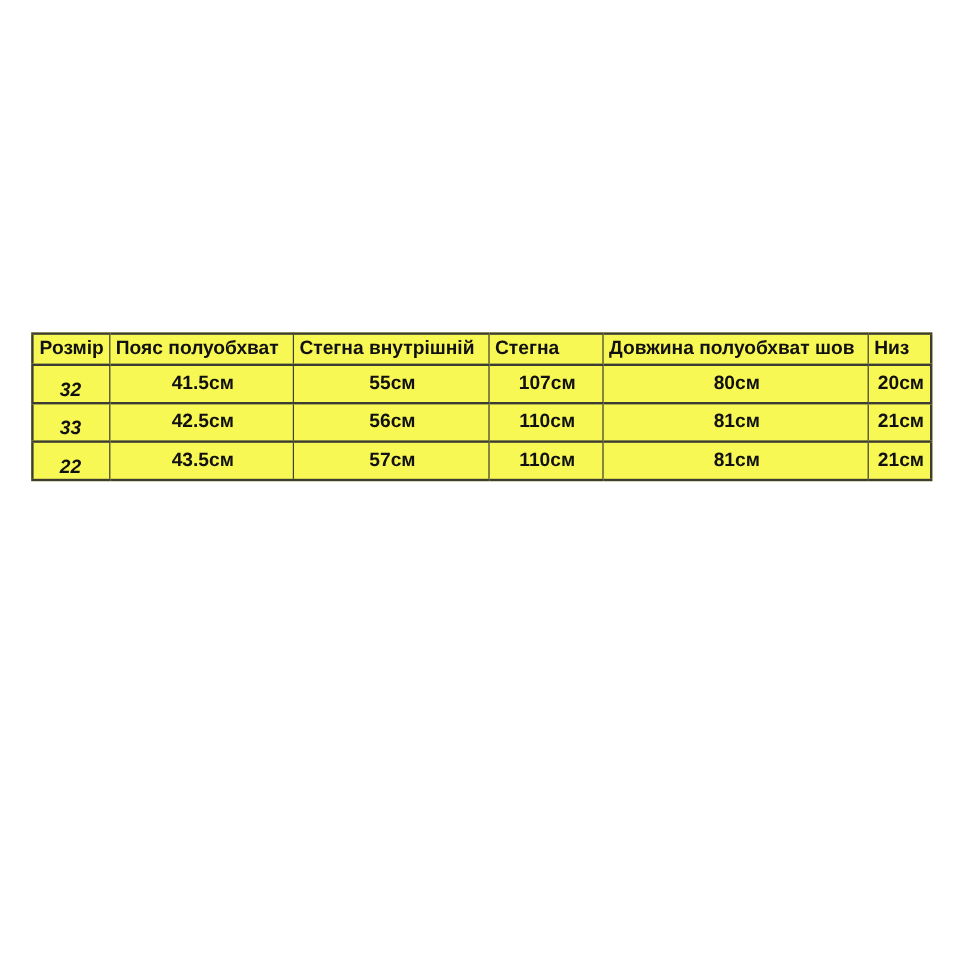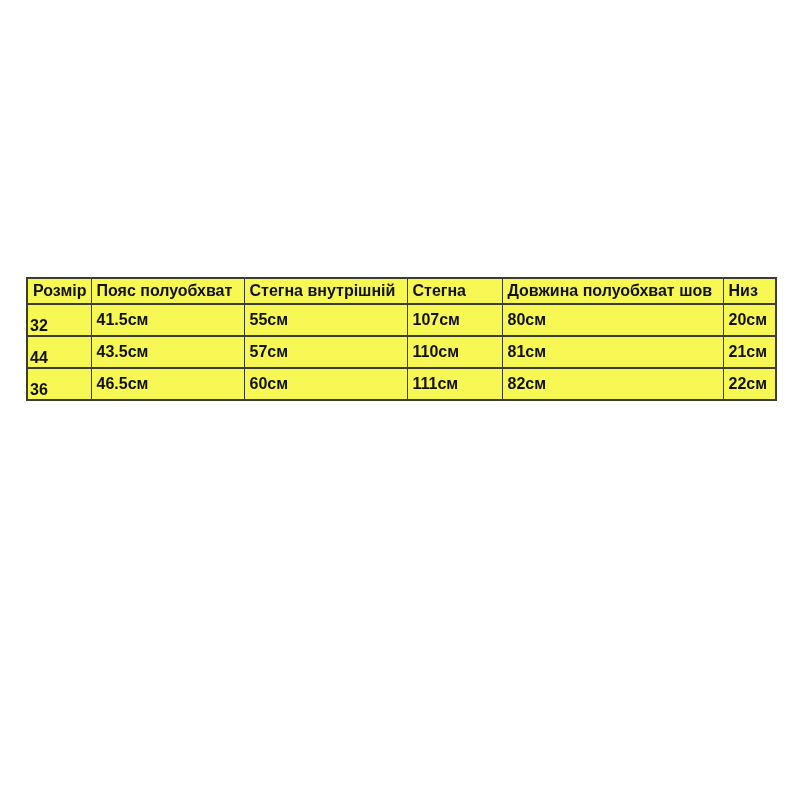--- a/index.html
+++ b/index.html
@@ -41,26 +41,27 @@
     white-space: nowrap;
     overflow: hidden;
     vertical-align: middle;
     background: var(--cell-bg);
   }
   table.size-chart th {
     text-align: left;
     padding: 0 2px 0 5px;
   }
   table.size-chart td {
-    text-align: left;
+    text-align: center;
     padding: 0 2px 0 5px;
   }
   table.size-chart td.col-0 {
-    text-align: left;
+    text-align: center;
     padding: 12px 3px 0 2px;
+    font-style: italic;
   }
   col.c0 { width: 64px; }
   col.c1 { width: 153px; }
   col.c2 { width: 163px; }
   col.c3 { width: 95px; }
   col.c4 { width: 221px; }
   col.c5 { width: 53px; }
 </style>
 </head>
 <body>
@@ -88,30 +89,30 @@
     <tbody>
         <tr>
           <td class="col-0">32</td>
           <td class="col-1">41.5см</td>
           <td class="col-2">55см</td>
           <td class="col-3">107см</td>
           <td class="col-4">80см</td>
           <td class="col-5">20см</td>
         </tr>
         <tr>
-          <td class="col-0">44</td>
+          <td class="col-0">33</td>
+          <td class="col-1">42.5см</td>
+          <td class="col-2">56см</td>
+          <td class="col-3">110см</td>
+          <td class="col-4">81см</td>
+          <td class="col-5">21см</td>
+        </tr>
+        <tr>
+          <td class="col-0">22</td>
           <td class="col-1">43.5см</td>
           <td class="col-2">57см</td>
           <td class="col-3">110см</td>
           <td class="col-4">81см</td>
           <td class="col-5">21см</td>
         </tr>
-        <tr>
-          <td class="col-0">36</td>
-          <td class="col-1">46.5см</td>
-          <td class="col-2">60см</td>
-          <td class="col-3">111см</td>
-          <td class="col-4">82см</td>
-          <td class="col-5">22см</td>
-        </tr>
       </tbody>
   </table>
 </div>
 
 </body></html>

